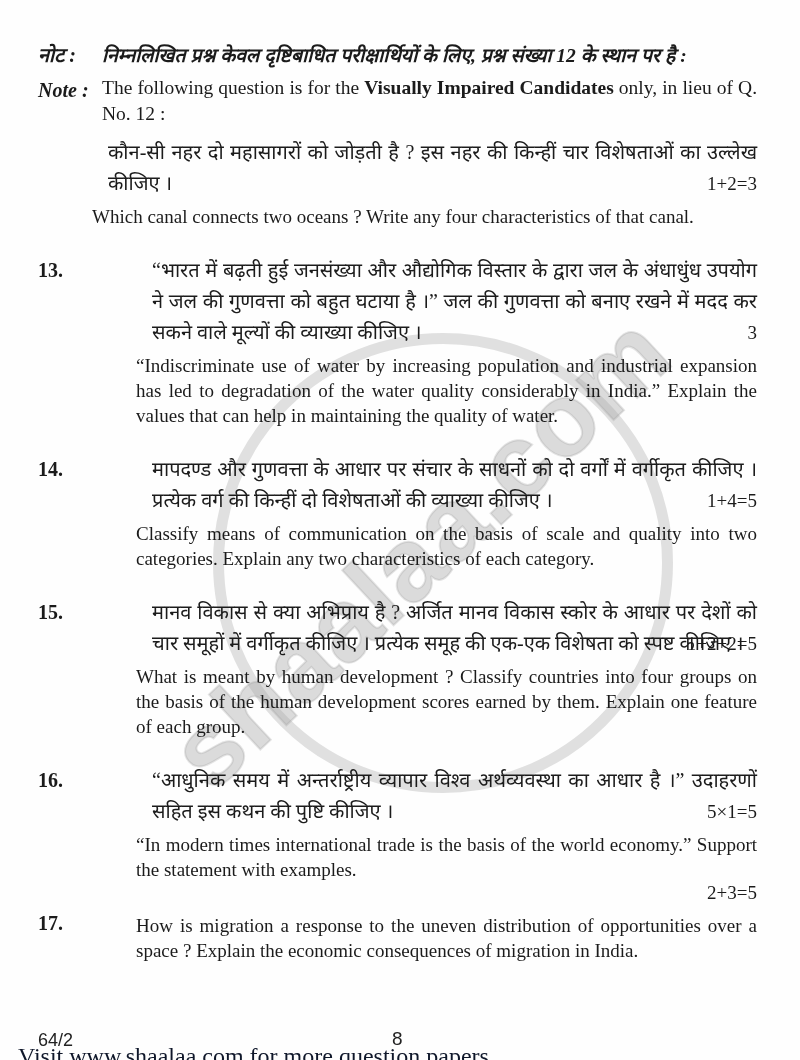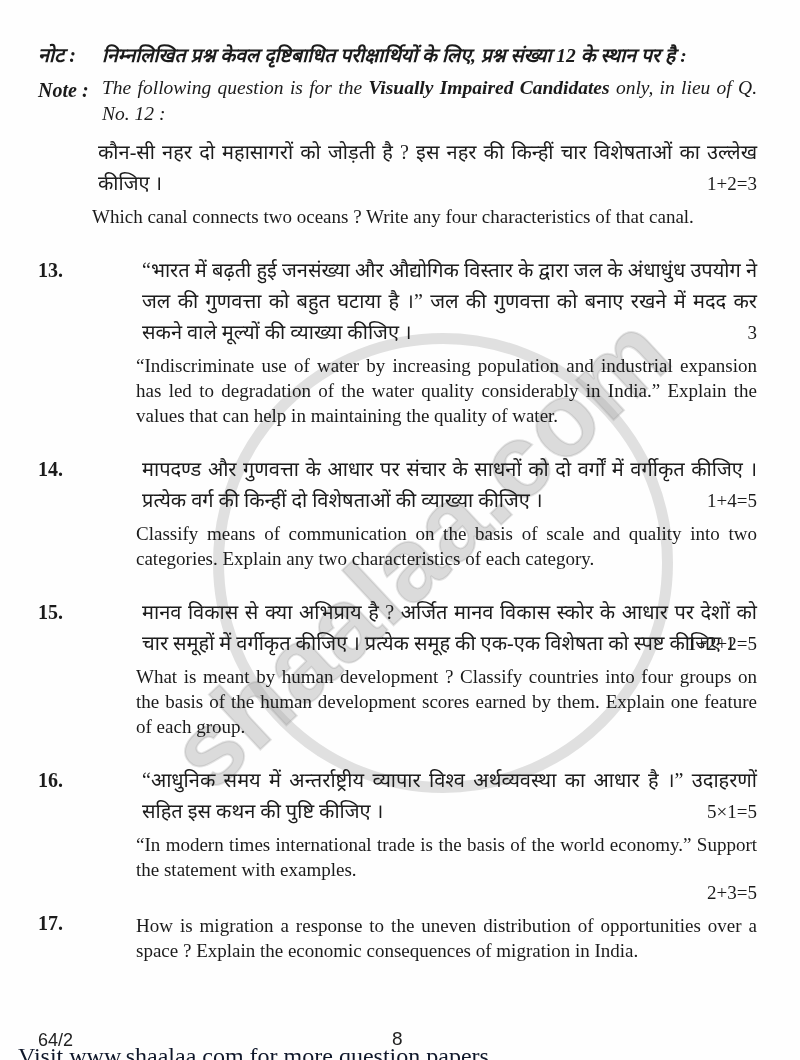--- a/index.html
+++ b/index.html
@@ -45,38 +45,37 @@
     font-size: 20px; line-height: 31px;
   }
   .note-text-hi {
     flex: 1;
     font-style: italic; font-weight: bold;
     font-size: 19.5px; line-height: 31px;
     text-align: justify;
   }
   .note-text-en {
     flex: 1;
-    font-style: italic;
     font-size: 19.5px; line-height: 26px;
     text-align: justify;
   }
   .b { font-weight: bold; }
   
   .question { display: flex; margin-top: 26px; gap: 44px; }
   .q-num {
     width: 54px; flex: 0 0 54px;
     font-weight: bold; font-size: 20px; line-height: 31px;
   }
   .q-body { flex: 1; min-width: 0; }
   .vi-question { margin-left: 54px; margin-top: 10px; }
   .hi-para {
     position: relative;
     font-size: 20px; line-height: 31px;
     text-align: justify;
-    margin: 0 0 5px 6px;
+    margin: 0 0 5px 16px;
   }
   .marks {
     position: absolute; right: 0; bottom: 0;
     font-size: 19px;
     background: transparent;
   }
   .en-para {
     font-size: 19px; line-height: 25px;
     text-align: justify;
     margin: 2px 0 0 0;

